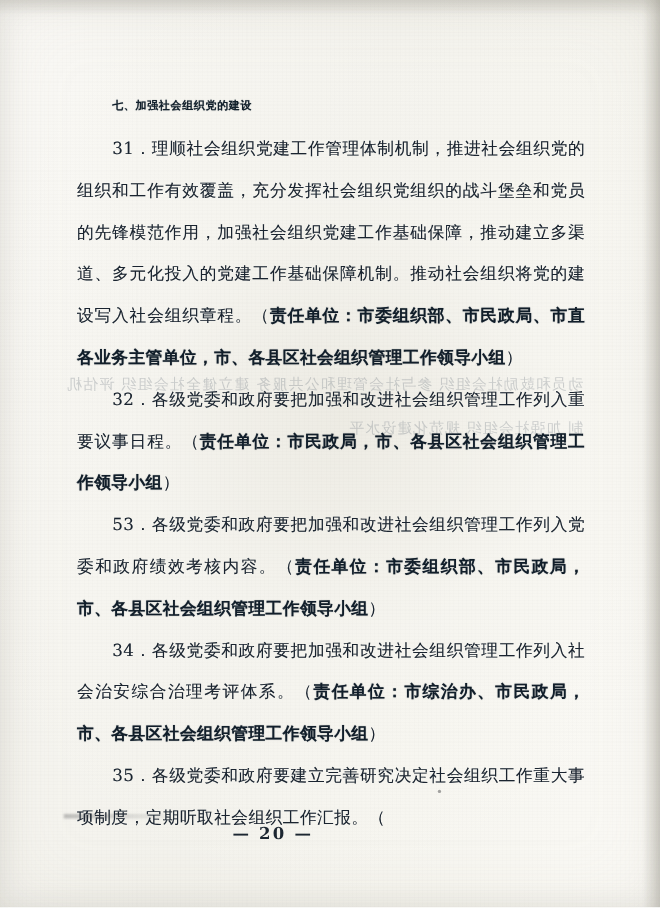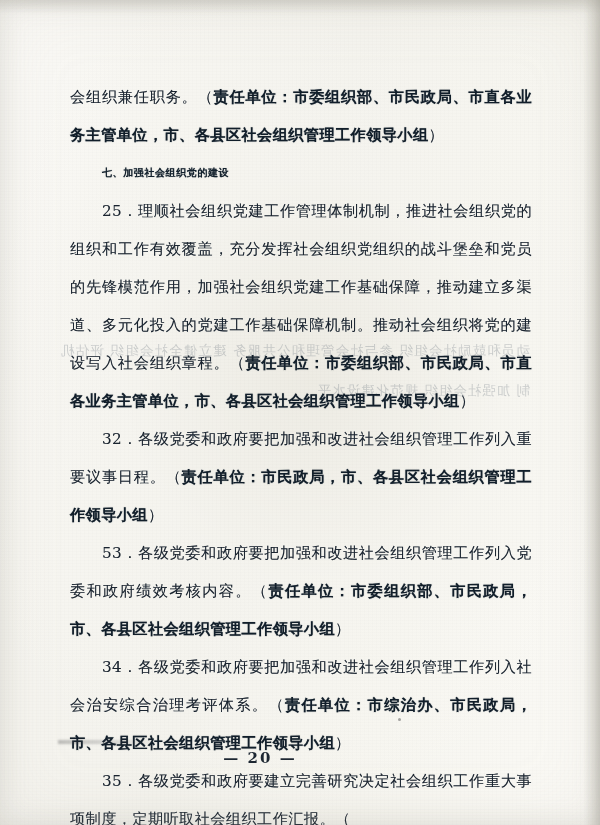--- a/index.html
+++ b/index.html
@@ -118,21 +118,20 @@
     color: #111e2a;
     text-shadow: 0 0 0.9px rgba(17,30,42,0.55);
   }
 
   #footer {
     position: absolute;
     left: 0;
     top: 748px;
     width: 496px;
     text-align: center;
-    padding-left: 12px;
   }
   #page-number {
     display: inline-block;
     font-size: 15px;
     color: #1d2732;
     letter-spacing: 2px;
     font-weight: 600;
   }
 
   
@@ -158,23 +157,22 @@
   }
 </style>
 </head>
 <body>
 
 <div id="page">
 
   <div id="ghost">动员和鼓励社会组织 参与社会管理和公共服务 建立健全社会组织 评估机制 加强社会组织 规范化建设水平</div>
 
   <div id="content">
-      <p id="para-continued" class="para"><span>会组织兼任职务。（</span><span class="bold-run">责任单位：市委组织部、市民政局、市直各业务主管单位，市、各县区社会组织管理工作领导小组</span><span>）</span></p>
       <p id="heading-7" class="heading"><span>七、加强社会组织党的建设</span></p>
-      <p id="item-31" class="para indent"><span>25．理顺社会组织党建工作管理体制机制，推进社会组织党的组织和工作有效覆盖，充分发挥社会组织党组织的战斗堡垒和党员的先锋模范作用，加强社会组织党建工作基础保障，推动建立多渠道、多元化投入的党建工作基础保障机制。推动社会组织将党的建设写入社会组织章程。（</span><span class="bold-run">责任单位：市委组织部、市民政局、市直各业务主管单位，市、各县区社会组织管理工作领导小组</span><span>）</span></p>
+      <p id="item-31" class="para indent"><span>31．理顺社会组织党建工作管理体制机制，推进社会组织党的组织和工作有效覆盖，充分发挥社会组织党组织的战斗堡垒和党员的先锋模范作用，加强社会组织党建工作基础保障，推动建立多渠道、多元化投入的党建工作基础保障机制。推动社会组织将党的建设写入社会组织章程。（</span><span class="bold-run">责任单位：市委组织部、市民政局、市直各业务主管单位，市、各县区社会组织管理工作领导小组</span><span>）</span></p>
       <p id="item-32" class="para indent"><span>32．各级党委和政府要把加强和改进社会组织管理工作列入重要议事日程。（</span><span class="bold-run">责任单位：市民政局，市、各县区社会组织管理工作领导小组</span><span>）</span></p>
       <p id="item-33" class="para indent"><span>53．各级党委和政府要把加强和改进社会组织管理工作列入党委和政府绩效考核内容。（</span><span class="bold-run">责任单位：市委组织部、市民政局，市、各县区社会组织管理工作领导小组</span><span>）</span></p>
       <p id="item-34" class="para indent"><span>34．各级党委和政府要把加强和改进社会组织管理工作列入社会治安综合治理考评体系。（</span><span class="bold-run">责任单位：市综治办、市民政局，市、各县区社会组织管理工作领导小组</span><span>）</span></p>
       <p id="item-35" class="para indent"><span>35．各级党委和政府要建立完善研究决定社会组织工作重大事项制度，定期听取社会组织工作汇报。（</span></p>
     </div>
 
   <div id="footer">
     <span id="page-number">— 20 —</span>
   </div>
 

